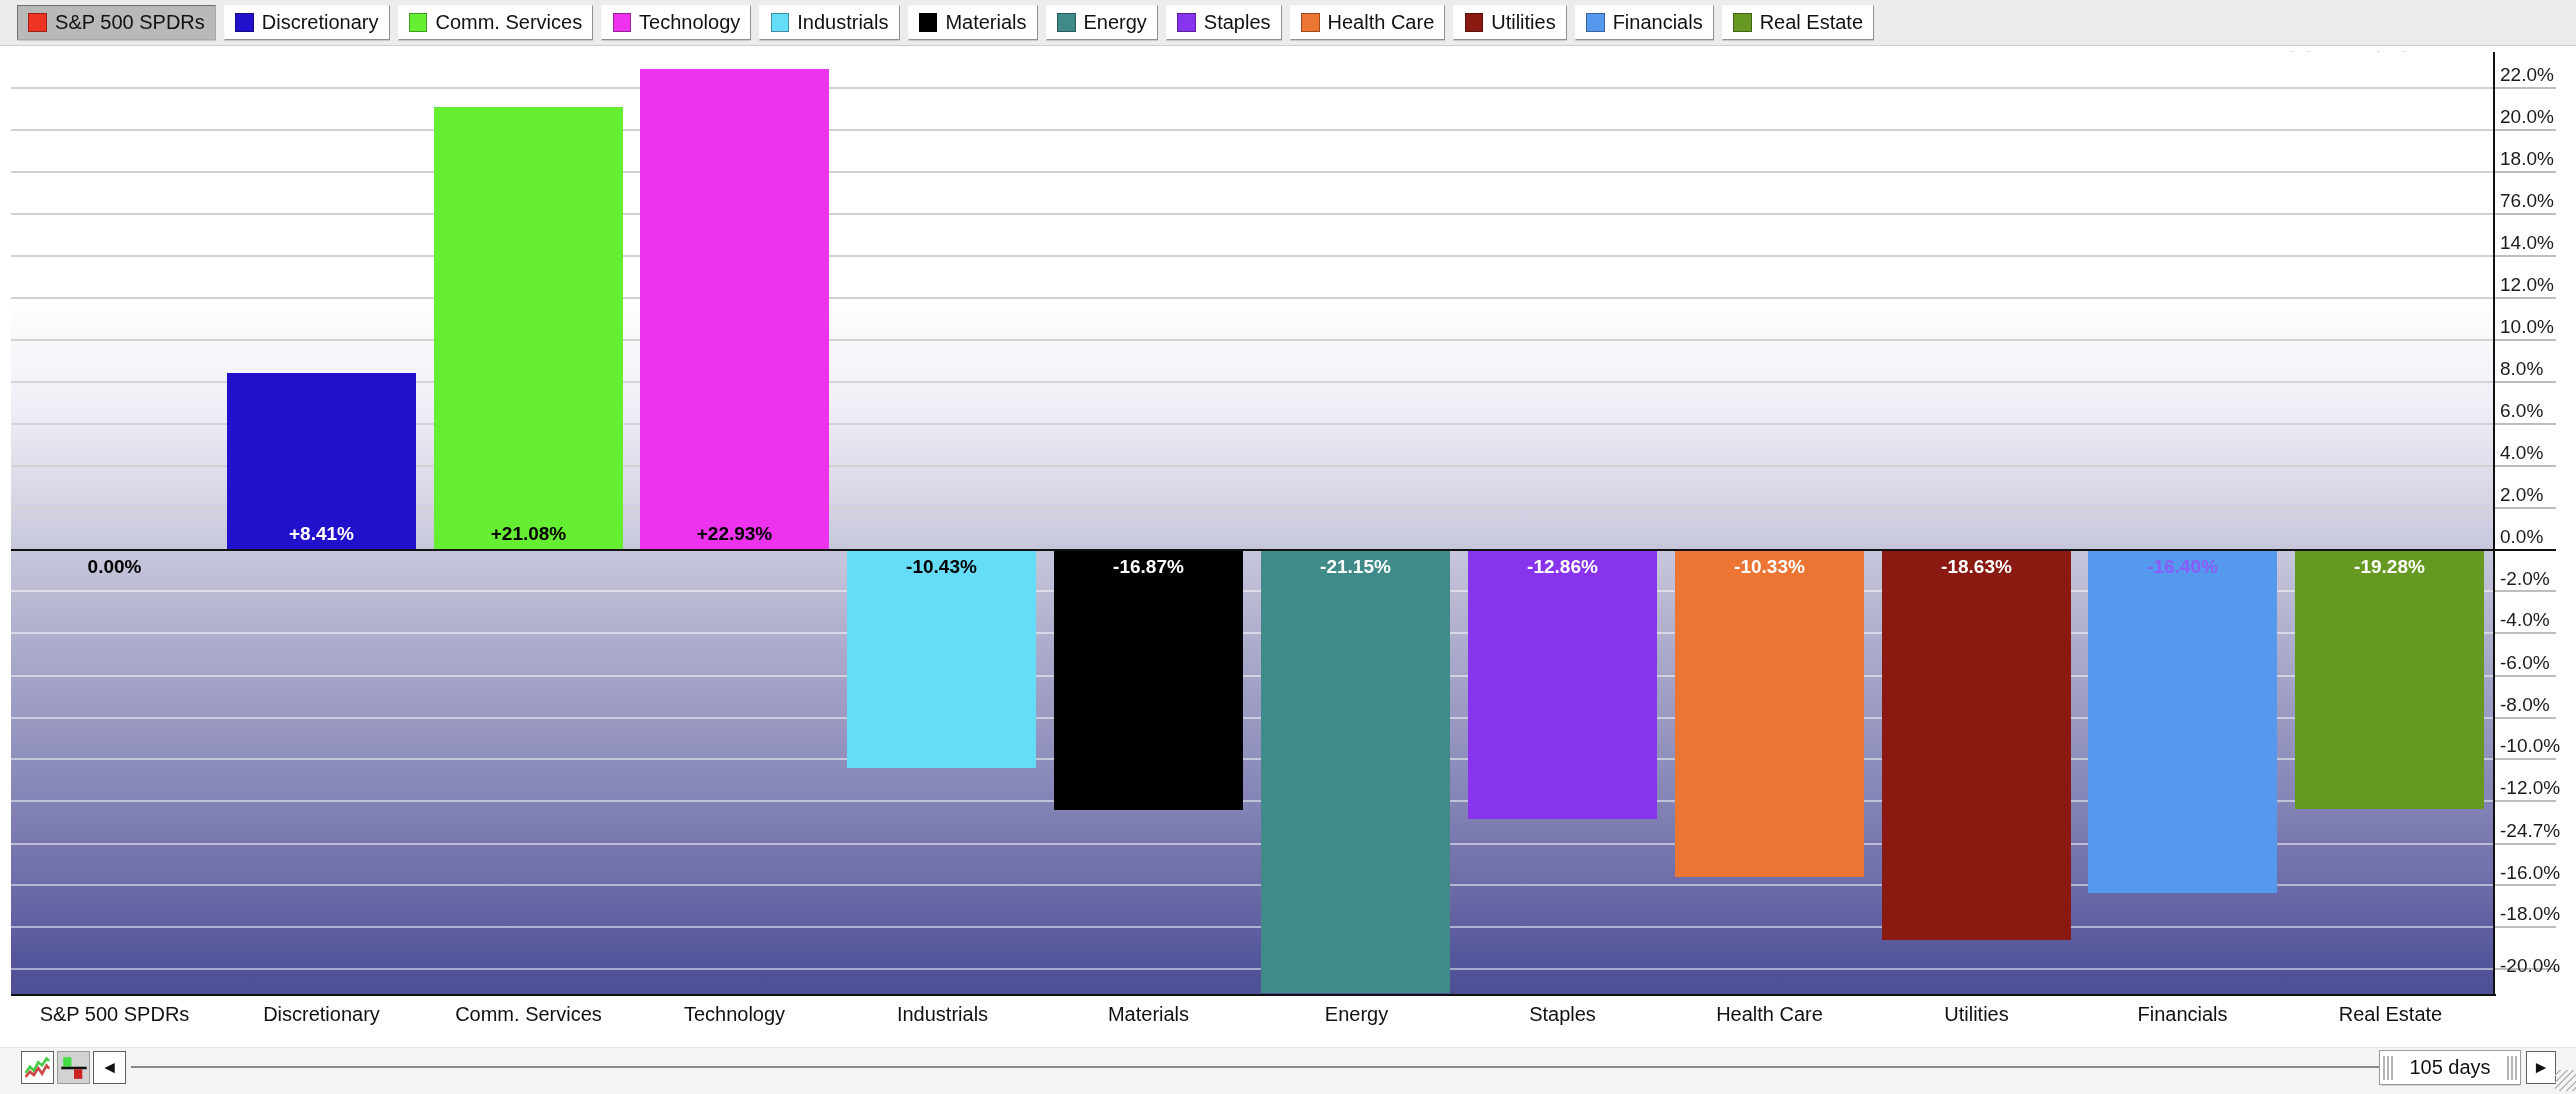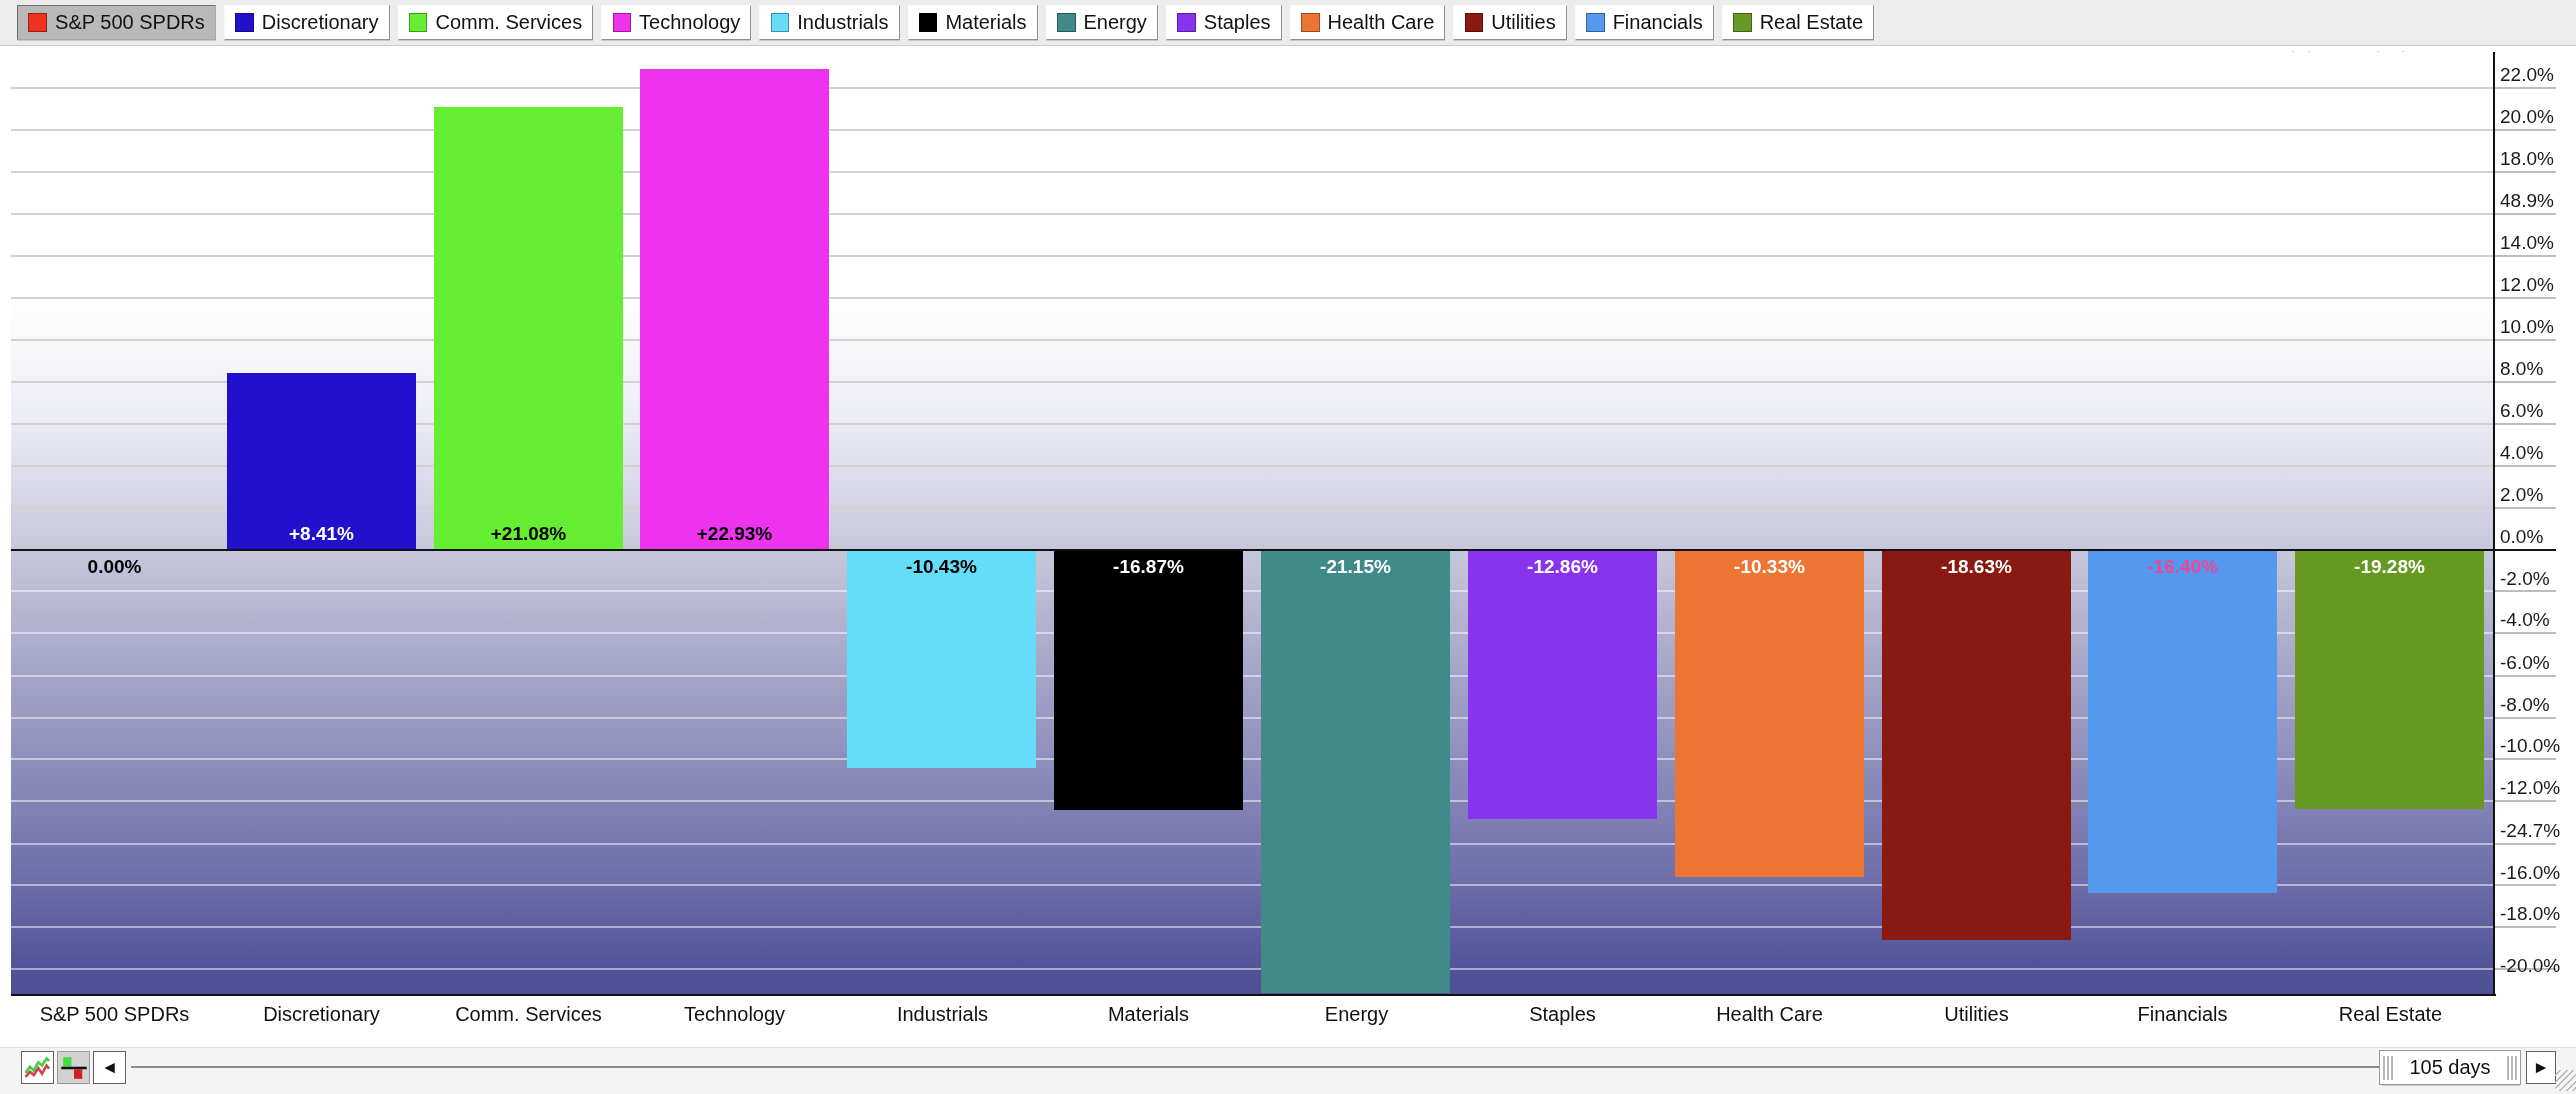--- a/index.html
+++ b/index.html
@@ -171,21 +171,21 @@
       <div class="bar" style="left: 2088px; top: 549px; width: 189px; height: 344px; background: rgb(85, 153, 238);"></div>
       <div class="bar" style="left: 2295px; top: 549px; width: 189px; height: 260px; background: rgb(102, 153, 34);"></div>
     </div>
   <div class="zero-line" style="left:11px;top:549px;width:2545px;height:2.4px;"></div>
   <div class="plot-bottom" style="left:11px;top:994px;width:2485px;height:2.4px;"></div>
   <div class="y-axis-line" style="left:2493px;top:52px;width:2.4px;height:944px;"></div>
   <div id="ytick-layer">
       <div class="ytick-label" style="left: 2500px; top: 64px;">22.0%</div>
       <div class="ytick-label" style="left: 2500px; top: 106px;">20.0%</div>
       <div class="ytick-label" style="left: 2500px; top: 148px;">18.0%</div>
-      <div class="ytick-label" style="left: 2500px; top: 190px;">48.9%</div>
+      <div class="ytick-label" style="left: 2500px; top: 190px;">76.0%</div>
       <div class="ytick-label" style="left: 2500px; top: 232px;">14.0%</div>
       <div class="ytick-label" style="left: 2500px; top: 274px;">12.0%</div>
       <div class="ytick-label" style="left: 2500px; top: 316px;">10.0%</div>
       <div class="ytick-label" style="left: 2500px; top: 358px;">8.0%</div>
       <div class="ytick-label" style="left: 2500px; top: 400px;">6.0%</div>
       <div class="ytick-label" style="left: 2500px; top: 442px;">4.0%</div>
       <div class="ytick-label" style="left: 2500px; top: 484px;">2.0%</div>
       <div class="ytick-label" style="left: 2500px; top: 526px;">0.0%</div>
       <div class="ytick-label" style="left: 2500px; top: 568px;">-2.0%</div>
       <div class="ytick-label" style="left: 2500px; top: 609px;">-4.0%</div>
@@ -216,21 +216,21 @@
       <div class="bar-value" style="left: 20px; top: 556px; color: rgb(0, 0, 0);">0.00%</div>
       <div class="bar-value" style="left: 227px; top: 523px; color: rgb(255, 255, 255);">+8.41%</div>
       <div class="bar-value" style="left: 434px; top: 523px; color: rgb(0, 0, 0);">+21.08%</div>
       <div class="bar-value" style="left: 640px; top: 523px; color: rgb(0, 0, 0);">+22.93%</div>
       <div class="bar-value" style="left: 847px; top: 556px; color: rgb(0, 0, 0);">-10.43%</div>
       <div class="bar-value" style="left: 1054px; top: 556px; color: rgb(255, 255, 255);">-16.87%</div>
       <div class="bar-value" style="left: 1261px; top: 556px; color: rgb(255, 255, 255);">-21.15%</div>
       <div class="bar-value" style="left: 1468px; top: 556px; color: rgb(255, 255, 255);">-12.86%</div>
       <div class="bar-value" style="left: 1675px; top: 556px; color: rgb(255, 255, 255);">-10.33%</div>
       <div class="bar-value" style="left: 1882px; top: 556px; color: rgb(255, 255, 255);">-18.63%</div>
-      <div class="bar-value" style="left: 2088px; top: 556px; color: #ec4899;">-16.40%</div>
+      <div class="bar-value" style="left: 2088px; top: 556px; color: #8b5cf6;">-16.40%</div>
       <div class="bar-value" style="left: 2295px; top: 556px; color: rgb(255, 255, 255);">-19.28%</div>
     </div>
 
   <div class="toolbar">
     <div class="tool-btn" style="left:20.5px;">
       <svg width="28" height="28" viewBox="0 0 44 44">
         <polyline points="4,30 11,20 17,26 24,13 30,18 37,7 41,11" fill="none" stroke="#44cc44" stroke-width="4"></polyline>
         <polyline points="4,36 11,28 17,33 24,22 30,31 37,18 41,23" fill="none" stroke="#cc4444" stroke-width="4"></polyline>
       </svg>
     </div>

